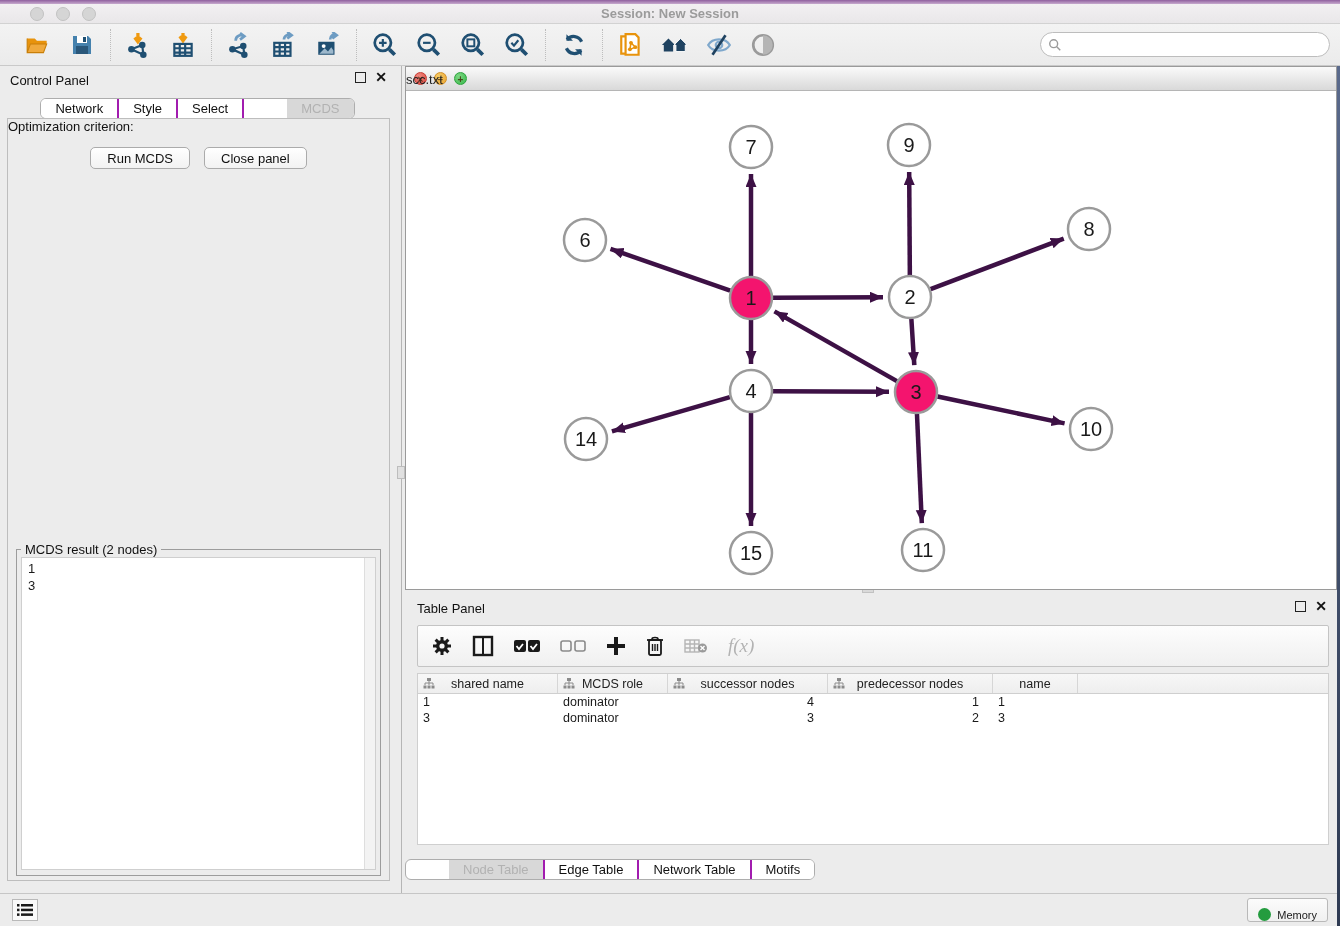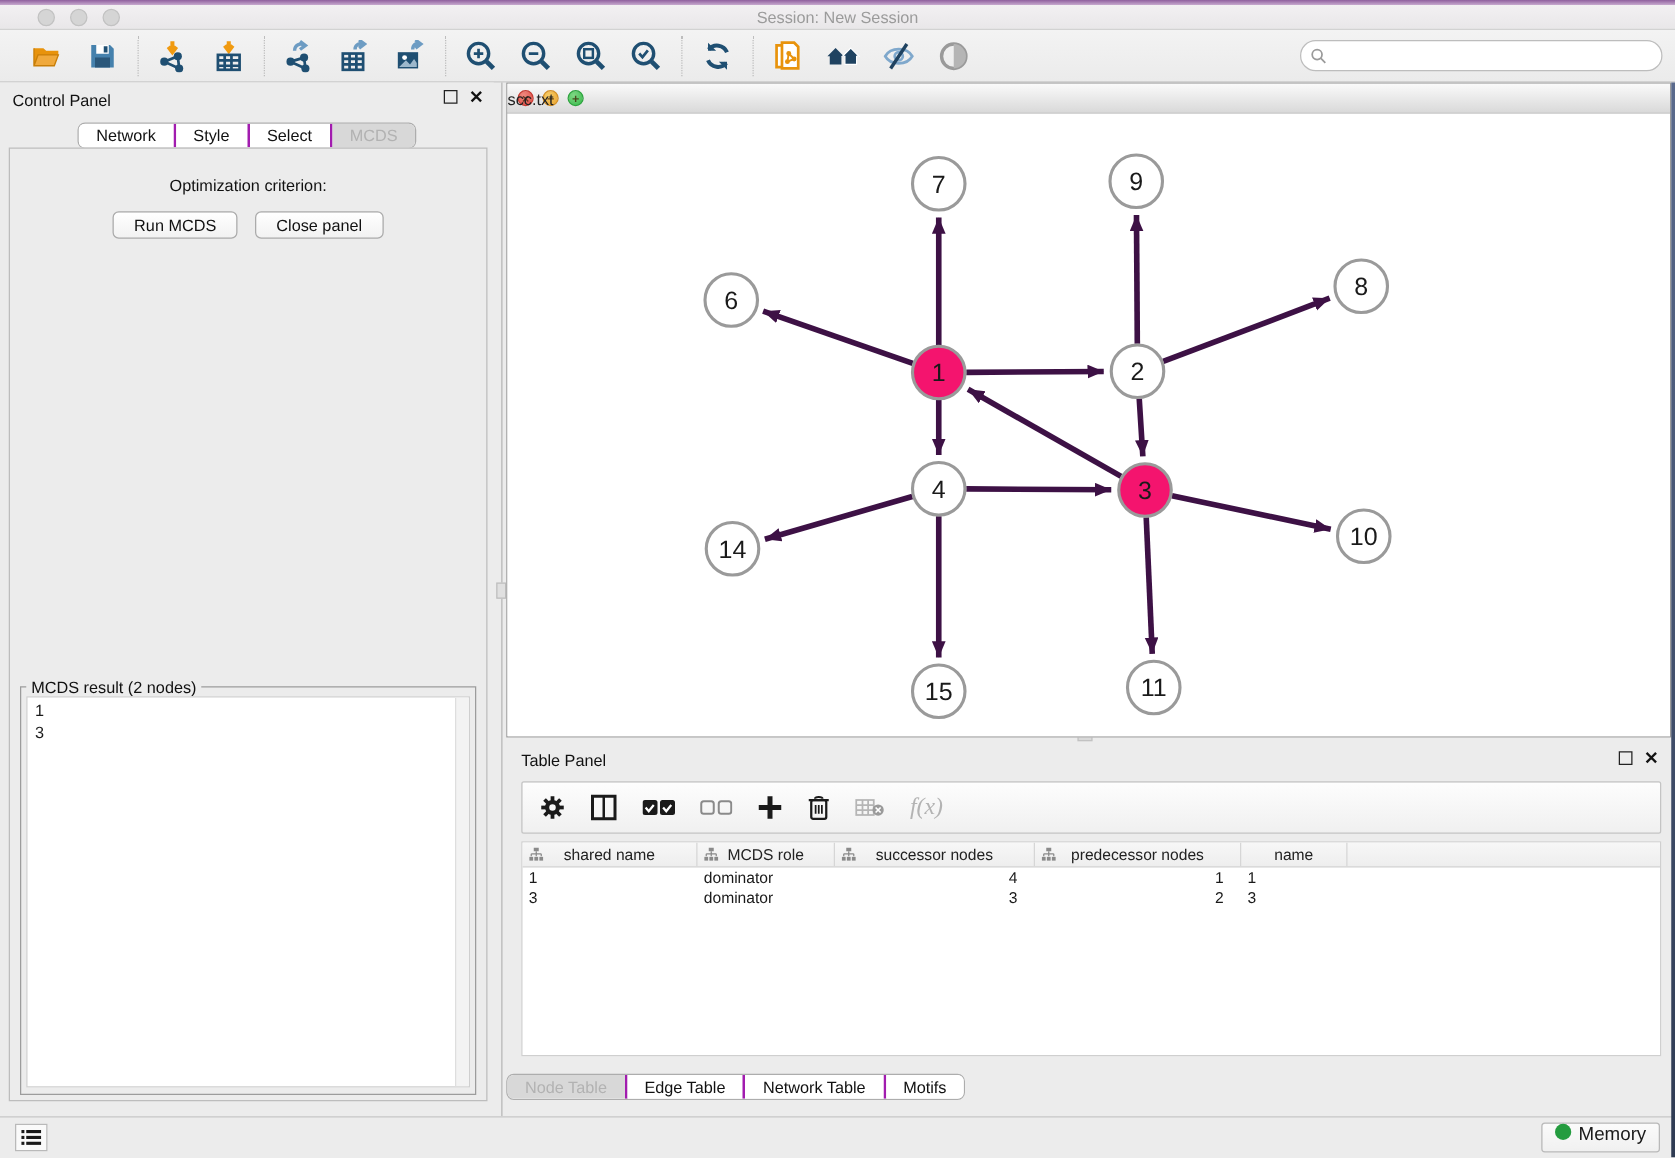--- a/index.html
+++ b/index.html
@@ -2,21 +2,21 @@
 <html><head>
 <meta charset="utf-8">
 <style>
   * { margin:0; padding:0; box-sizing:border-box; }
   html,body { width:1340px; height:926px; }
   body { font-family:"Liberation Sans", sans-serif; font-size:13px; color:#1a1a1a; background:#ececec; overflow:hidden; }
   .app { position:relative; width:1340px; height:926px; background:#ececec; }
 
   
   .titlebar { position:absolute; left:0; top:0; width:1340px; height:24px;
-    background:linear-gradient(#f4f2f4,#e9e7e9); border-bottom:1px solid #d2d2d2; }
+    background:linear-gradient(#f4f2f4,#e9e7e9); border-bottom:1px solid #d2d2d2;font-weight:bold; }
   .titlebar::before { content:""; position:absolute; left:0; top:0; right:0; height:4px;
     background:linear-gradient(#8f5f9e,#c7a9ce); }
   .traffic { position:absolute; top:7px; width:14px; height:14px; border-radius:50%;
     background:#d5d5d5; border:1px solid #c2c2c2; }
   .t1{left:30px;} .t2{left:56px;} .t3{left:82px;}
   .title-text { position:absolute; left:0; right:0; top:6px; text-align:center; color:#9b9b9b; font-size:13px; }
 
   
   .toolbar { position:absolute; left:0; top:24px; width:1340px; height:42px;
     background:linear-gradient(#f3f3f3,#ebebeb); border-bottom:1px solid #c9c9c9;
@@ -38,25 +38,25 @@
   .panel-title { position:absolute; left:10px; top:7px; font-size:13px; color:#111; }
   .panel-icons { position:absolute; right:8px; top:6px; display:flex; gap:9px; align-items:center; }
   .float-icon { width:11px; height:11px; border:1.5px solid #222; background:transparent; }
   .close-icon { font-size:14px; font-weight:bold; color:#111; line-height:11px; cursor:pointer; }
 
   .seg-tabs { position:absolute; top:32px; left:0; right:0; display:flex; justify-content:center; }
   .seg { display:flex; border:1px solid #adadad; border-radius:6px; overflow:hidden; background:#fff; height:21px; }
   .seg-tab { padding:2px 14px; font-size:13px; background:#fff; color:#111; border-right:2px solid #a21caf;
     cursor:pointer; display:flex; align-items:center; }
   .seg-tab:last-child { border-right:none; }
-  .seg-tab.active { background:#d8d8d8; color:#b2b2b2; }
+  .seg-tab.active { background:#d8d8d8; color:#b2b2b2;margin-left:43px; }
 
   .cp-content { position:absolute; left:7px; right:5px; top:52px; bottom:12px;
     border:1px solid #bdbdbd; background:#ececec; }
-  .opt-label { margin-top:22px; text-align:center; font-size:13px; color:#111; }
+  .opt-label { text-align:left; font-size:13px; color:#111; }
   .combo { position:relative; margin:12px auto 0 auto; width:310px; height:23px; background:#fff;
     border:1px solid #b3b3b3; border-radius:5px; display:flex; align-items:center;
     padding-left:9px; font-size:13px; cursor:pointer; }
   .combo-stepper { position:absolute; right:7px; top:4px; width:9px; height:15px; color:#6f6f6f; }
   .btn-row { display:flex; justify-content:center; gap:14px; margin-top:13px; }
   .mac-btn { height:22px; padding:0 16px; background:linear-gradient(#ffffff,#f2f2f2);
     border:1px solid #ababab; border-radius:5px; font-size:13px; color:#111; cursor:pointer;
     font-family:"Liberation Sans", sans-serif; }
 
   .fieldset { position:absolute; left:8px; right:8px; top:430px; bottom:4px; border:1px solid #9c9c9c;padding-left:23px; }
@@ -106,22 +106,22 @@
 
   .tp-tabs { position:absolute; left:0; right:0; bottom:8px; display:flex; justify-content:flex-start; }
   .tp-head { position:absolute; left:12px; top:6px; font-size:13px; color:#111; }
   .tp-icons { position:absolute; right:10px; top:6px; display:flex; gap:9px; align-items:center; }
 
   
   .statusbar { position:absolute; left:0; bottom:0; width:1340px; height:33px; background:#ececec; border-top:1px solid #c6c6c6; }
   .list-btn { position:absolute; left:12px; top:5px; width:26px; height:22px; background:#fafafa;
     border:1px solid #b9b9b9; display:flex; align-items:center; justify-content:center; cursor:pointer; }
   .memory-btn { position:absolute; right:12px; top:4px; height:24px; background:linear-gradient(#fbfbfb,#f0f0f0);
-    border:1px solid #b9b9b9; border-radius:3px; display:flex; align-items:flex-start; gap:6px; padding:0 10px;
-    font-size:15px; cursor:pointer; }
+    border:1px solid #b9b9b9; border-radius:3px; display:flex; align-items:flex-end; gap:6px; padding:0 10px;
+    font-size:11px; cursor:pointer; }
   .mem-dot { width:13px; height:13px; border-radius:50%; background:#249c3f; }
   svg { display:block; }
 </style>
 </head>
 <body>
 
 <div class="app">
 
   <div class="titlebar">
     <div class="traffic t1"></div>

